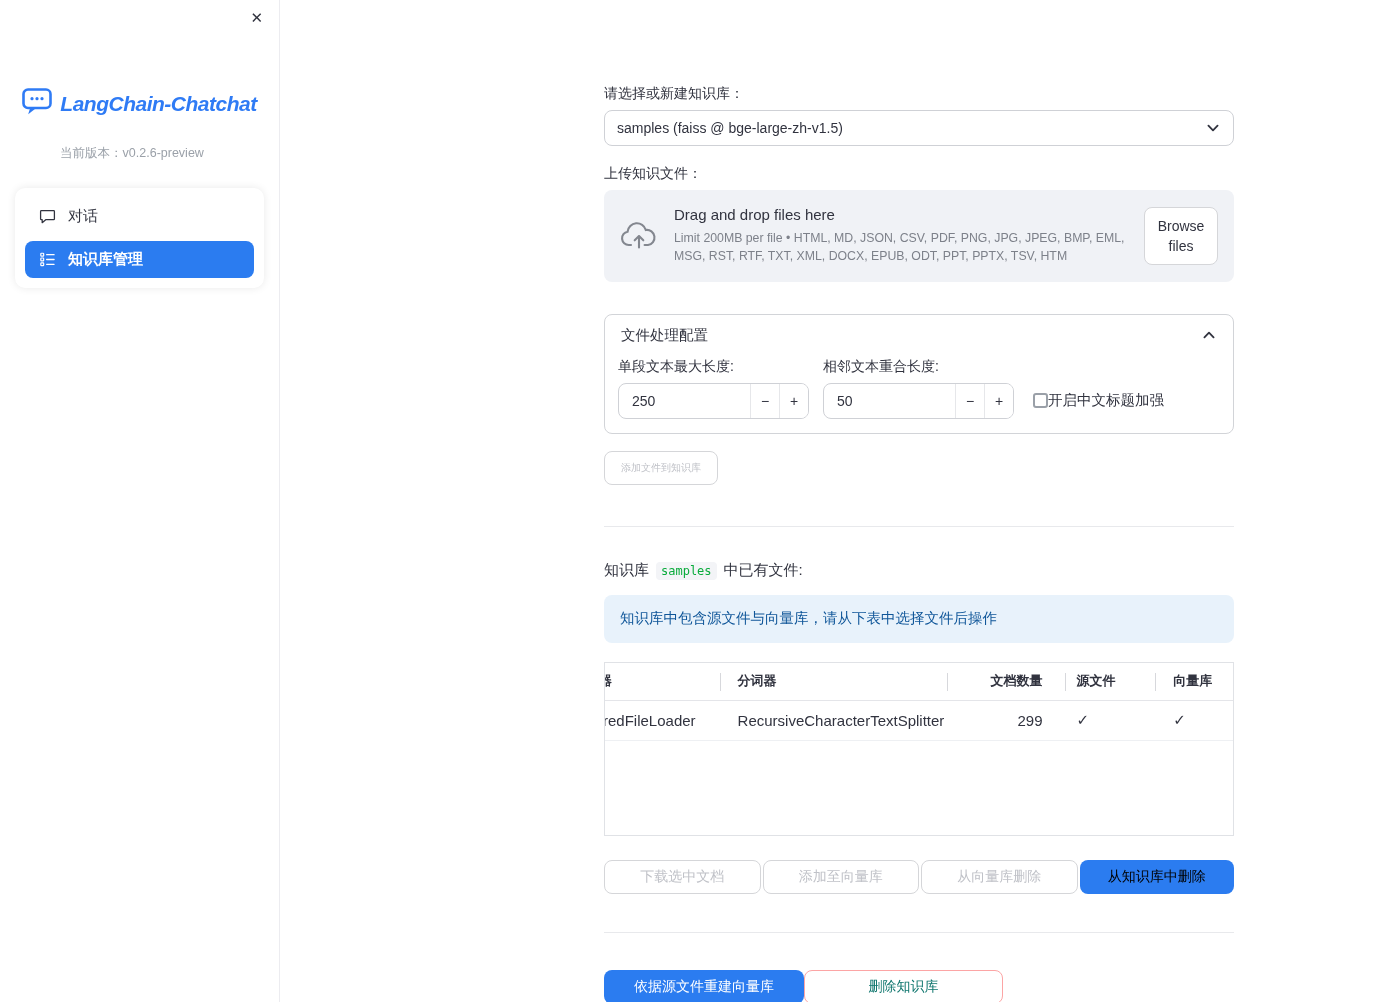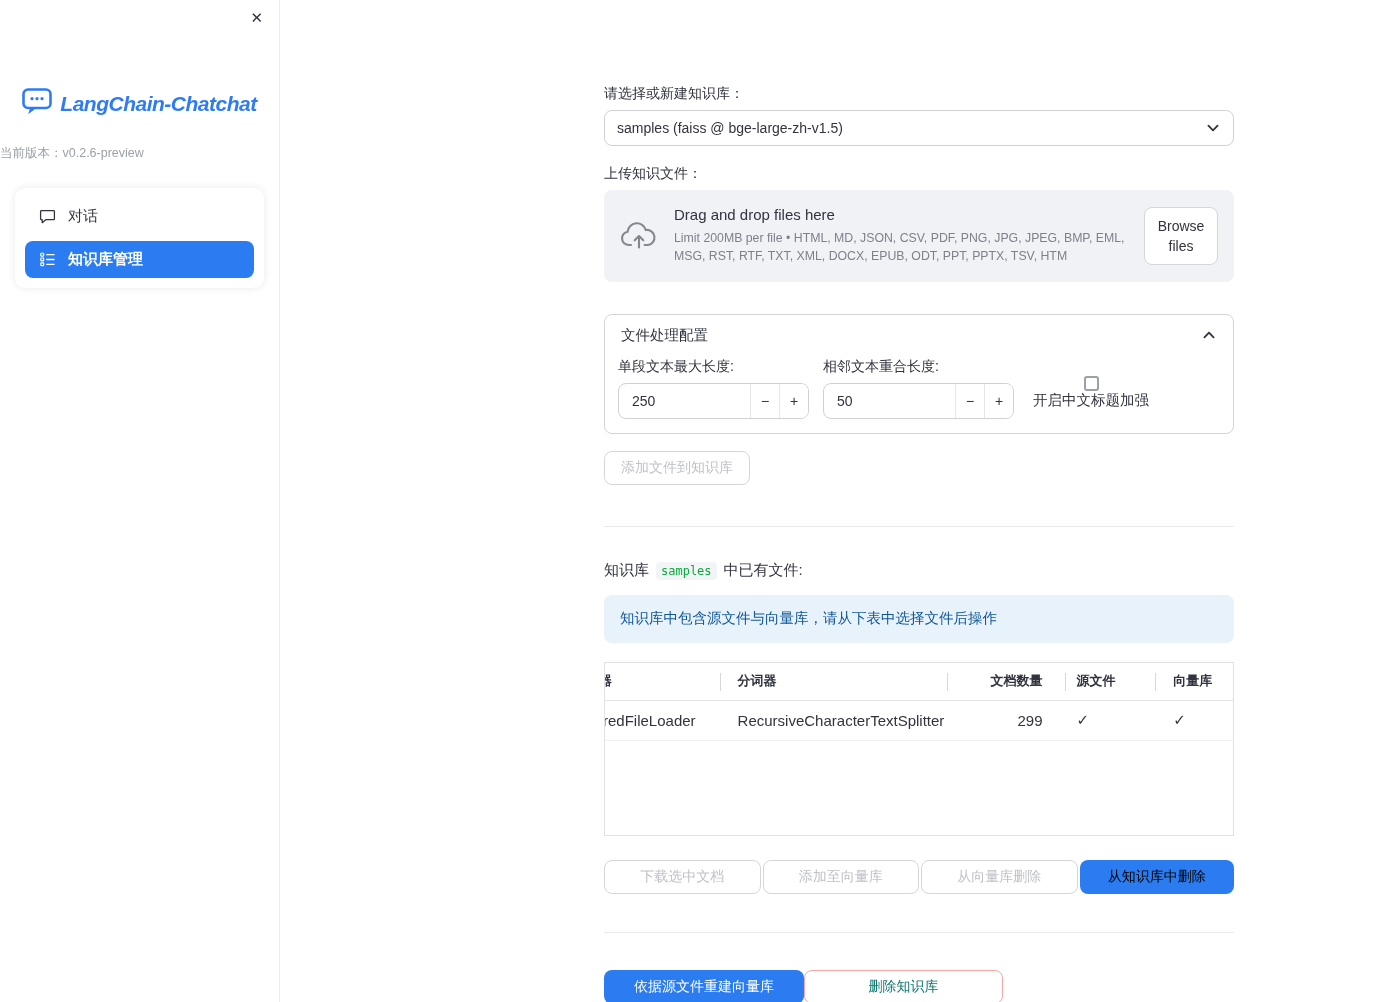--- a/index.html
+++ b/index.html
@@ -16,21 +16,21 @@
     background:#ffffff; border-right:1px solid #ececf0;
   }
   .sidebar-close {
     position:absolute; top:6px; right:12px; background:none; border:none;
     font-size:15px; color:#31333f; cursor:pointer; padding:4px; line-height:1;
   }
   .logo-row { display:flex; align-items:center; justify-content:center; gap:8px; margin-top:88px; }
   .logo-text {
     font-size:21px; font-weight:bold; font-style:italic; color:#2f7bf5; letter-spacing:-0.5px;
   }
-  .version { text-align:left; padding-right:15px; margin-top:26px; font-size:12.5px; color:#9ba1a9; }
+  .version { text-align:center; padding-right:15px; margin-top:26px; font-size:12.5px; color:#9ba1a9; }
   .menu-card {
     margin:26px 15px 0; background:#fff; border-radius:10px;
     box-shadow:0 0 8px rgba(0,0,0,0.09); padding:10px;
     display:flex; flex-direction:column; gap:6px;
   }
   .menu-item {
     display:flex; align-items:center; gap:12px; height:37px; padding:0 14px;
     border-radius:8px; font-size:15px; color:#31333f; cursor:pointer;
   }
   .menu-item.active { background:#2b7cf0; color:#fff; font-weight:600; }
@@ -73,28 +73,28 @@
   .num-input {
     width:191px; height:36px; border:1px solid #cfd1d6; border-radius:8px;
     display:flex; align-items:stretch; background:#fff; overflow:hidden;
   }
   .num-value { flex:1; display:flex; align-items:center; padding-left:13px; font-size:14px; }
   .num-btn {
     width:29px; display:flex; align-items:center; justify-content:center;
     border:none; border-left:1px solid #e6e7ea; background:#fff; font-size:14px;
     color:#31333f; cursor:pointer; padding:0; font-family:inherit;
   }
-  .checkbox-row { display:flex; align-items:center; margin-bottom:9px; margin-left:5px;flex-direction:column; }
+  .checkbox-row { display:flex; align-items:center; margin-bottom:9px; margin-left:5px; }
   .checkbox { width:15px; height:15px; border:2px solid #9aa0a8; border-radius:3px; background:#fff; cursor:pointer; flex:none; }
   .checkbox-label { font-size:14.5px; }
 
   .add-btn {
     margin-top:17px; display:inline-flex; align-items:center; justify-content:center;
     height:34px; padding:0 16px; border:1px solid #d5d6d9; border-radius:8px;
-    background:#fff; color:#c0c2c8; font-size:14px; cursor:not-allowed; font-family:inherit;
+    background:#fff; color:#c0c2c8; font-size:10px; cursor:not-allowed; font-family:inherit;
   }
 
   .divider { border:none; border-top:1px solid #e8e9ec; margin:41px 0 0; }
   .divider2 { border:none; border-top:1px solid #e8e9ec; margin:38px 0 0; }
 
   .kb-heading { margin-top:34px; font-size:15px; display:flex; align-items:center; gap:7px; }
   .kb-code {
     font-family:"DejaVu Sans Mono","Liberation Mono",monospace; font-size:12px;
     color:#09ab3b; background:#f3f4f7; padding:2px 5px; border-radius:4px;
   }

